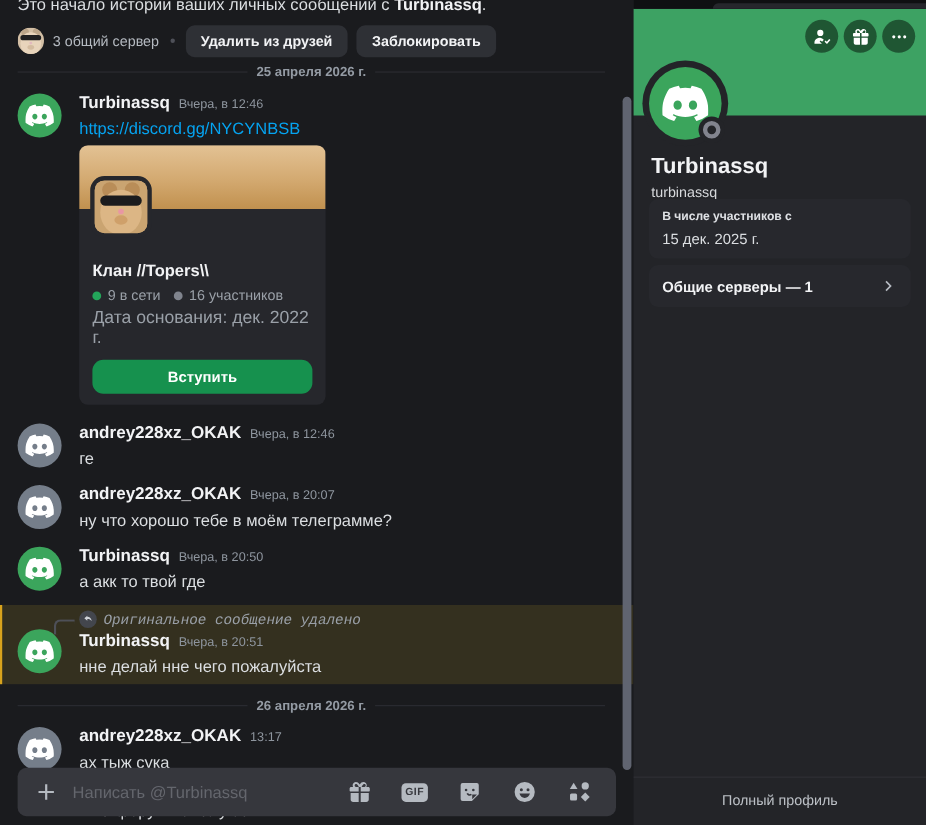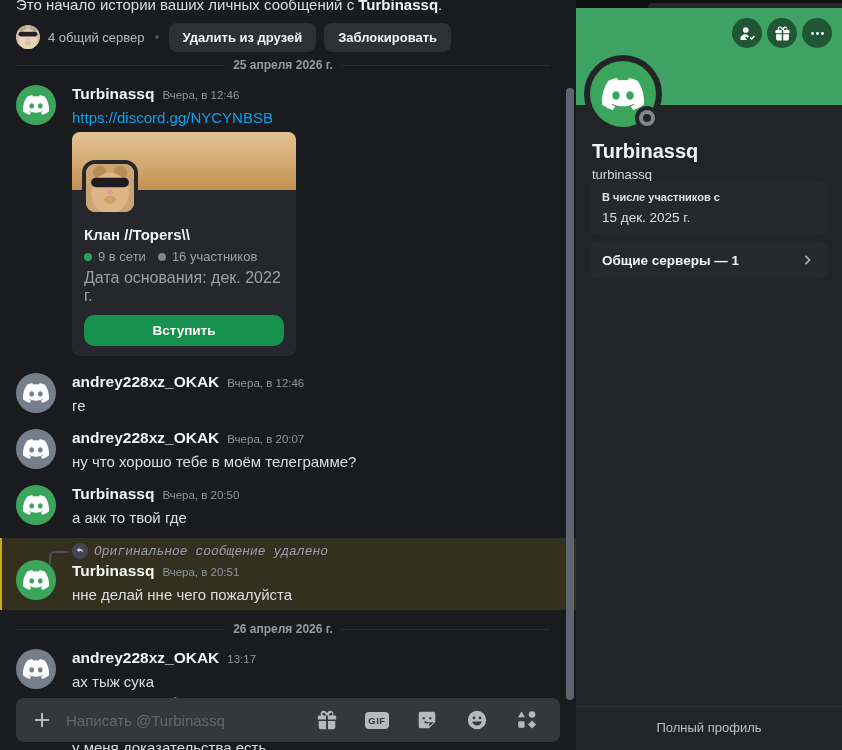--- a/index.html
+++ b/index.html
@@ -38,21 +38,21 @@
   .msg-line{font-size:15px;line-height:17px;margin-top:5px;color:#dbdee1;}
   .link{color:#05a3f0;text-decoration:none;}
 
   
   .invite-card{position:relative;width:224px;margin-top:6px;background:#26272c;
                border-radius:8px;overflow:hidden;}
   .invite-banner{height:58px;background:linear-gradient(180deg,#e3c294 0%,#d3a970 55%,#c1914f 100%);}
   .invite-icon{position:absolute;left:10px;top:28px;width:56px;height:56px;border-radius:13px;
                overflow:hidden;border:4px solid #26272c;box-sizing:border-box;background:#caa471;}
   .invite-body{padding:36px 12px 10px;}
-  .invite-title{font-size:15px;font-weight:700;color:#f2f3f5;}
+  .invite-title{font-size:15px;font-weight:700;color:#f2f3f5;margin-top:12px;}
   .invite-stats{display:flex;align-items:center;gap:6px;margin-top:6px;font-size:13px;color:#9aa0a8;}
   .sdot{width:8px;height:8px;border-radius:50%;flex:none;}
   .sdot.on{background:#23a55a;} .sdot.off{background:#80848e;margin-left:6px;}
   .invite-founded{margin-top:5px;font-size:16px;color:#9aa0a8;}
   .join-btn{display:block;width:100%;margin-top:10px;background:#16914e;color:#fff;
             font-size:13.5px;font-weight:700;padding:8px 0;border-radius:10px;border:none;
             cursor:pointer;font-family:"Liberation Sans",sans-serif;}
 
   
   .msg.highlight{margin-top:10px;margin-left:-16px;margin-right:-26px;
@@ -138,21 +138,21 @@
         <svg viewBox="0 0 56 56">
             <rect width="56" height="56" fill="#caa471"></rect>
             <circle cx="16" cy="10" r="8" fill="#b98d58"></circle>
             <circle cx="40" cy="10" r="8" fill="#b98d58"></circle>
             <ellipse cx="28" cy="34" rx="22" ry="24" fill="#dcb685"></ellipse>
             <rect x="6" y="16" width="44" height="11" rx="5.5" fill="#1c1c1e"></rect>
             <circle cx="28" cy="33" r="3" fill="#e897a3"></circle>
             <ellipse cx="28" cy="42" rx="7" ry="5" fill="#cfa06a"></ellipse>
           </svg>
       </span>
-      <span class="mutual-label">4 общий сервер</span>
+      <span class="mutual-label">3 общий сервер</span>
       <span class="dot-sep"></span>
       <button class="hdr-btn">Удалить из друзей</button>
       <button class="hdr-btn">Заблокировать</button>
     </div>
 
     <div class="date-divider">
       <span class="line"></span>
       <span class="dd-label">25 апреля 2026 г.</span>
       <span class="line"></span>
     </div>

